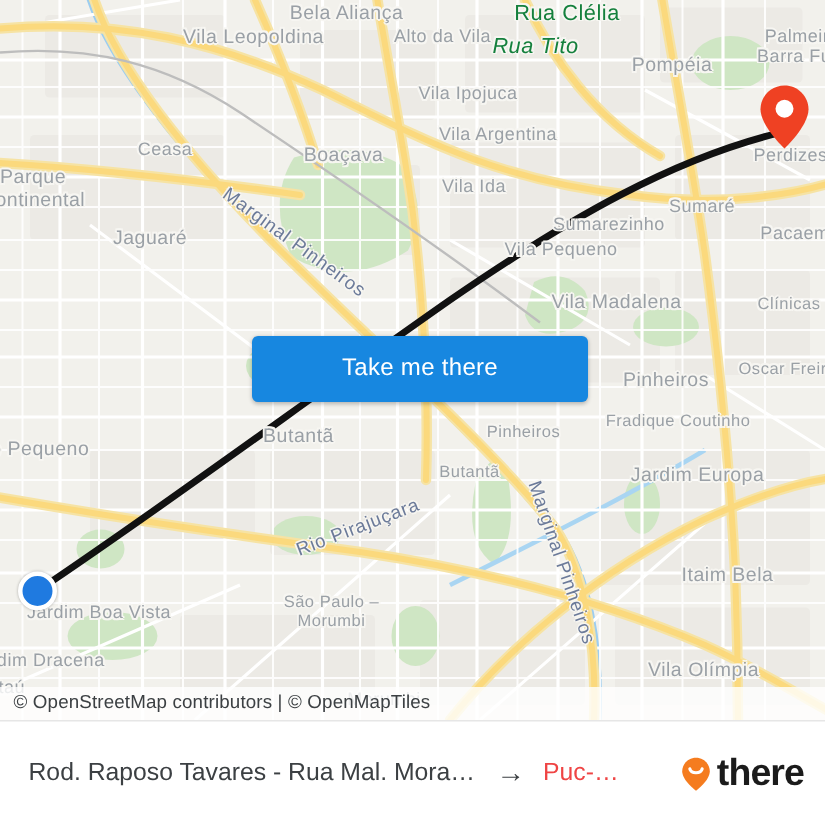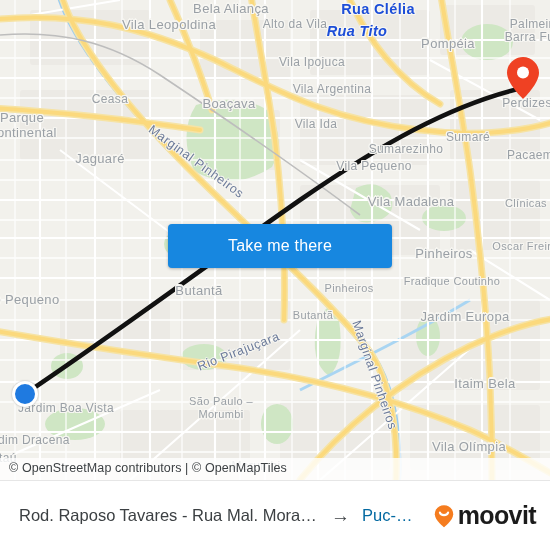--- a/index.html
+++ b/index.html
@@ -30,21 +30,21 @@
     text-shadow:
       -1.2px 0 #f7f6f2, 1.2px 0 #f7f6f2, 0 -1.2px #f7f6f2, 0 1.2px #f7f6f2,
       -1px -1px #f7f6f2, 1px -1px #f7f6f2, -1px 1px #f7f6f2, 1px 1px #f7f6f2;
     pointer-events: none;
     transform: translate(-50%, -50%);
   }
   .lbl.s11 { font-size: 11px; }
   .lbl.s12 { font-size: 12px; }
   .lbl.s13 { font-size: 13px; }
   .lbl.s14 { font-size: 14.5px; }
-  .lbl.dark { color: #1d4ed8; font-weight: bold; }
+  .lbl.dark { color: #15803d; }
   .lbl.two { line-height: 1.15; text-align: center; white-space: normal; }
 
   
   .rlbl {
     position: absolute;
     color: #6b7a99;
     font-size: 12.5px;
     letter-spacing: .6px;
     white-space: nowrap;
     pointer-events: none;
@@ -121,21 +121,21 @@
     flex: 0 1 auto;
   }
   .route-arrow {
     font-size: 19px;
     color: #3c4043;
     flex: 0 0 auto;
     padding: 0 4px;
   }
   .route-to {
     font-size: 16.5px;
-    color: #0369a1;
+    color: #ef4444;
     white-space: nowrap;
     overflow: hidden;
     text-overflow: ellipsis;
     max-width: 70px;
     flex: 0 0 auto;
   }
   .brand {
     margin-left: auto;
     display: flex;
     align-items: center;
@@ -309,17 +309,17 @@
   <div class="footer">
     <span class="route-from">Rod. Raposo Tavares - Rua Mal. Morais An…</span>
     <span class="route-arrow">→</span>
     <span class="route-to">Puc-…</span>
 
     <div class="brand">
       <svg width="26" height="26" viewBox="0 0 26 26">
         <path d="M13 2.2 C7.9 2.2 3.8 6.2 3.8 11.2 C3.8 17.4 13 24.2 13 24.2 C13 24.2 22.2 17.4 22.2 11.2 C22.2 6.2 18.1 2.2 13 2.2 Z" fill="#f57c1f"></path>
         <path d="M8.9 9.6 C9.7 13.0 16.3 13.0 17.1 9.6" fill="none" stroke="#ffffff" stroke-width="2.1" stroke-linecap="round"></path>
       </svg>
-      <span class="brand-text">moovit</span>
+      <span class="brand-text">there</span>
     </div>
   </div>
 
 </div>
 
 </body></html>

